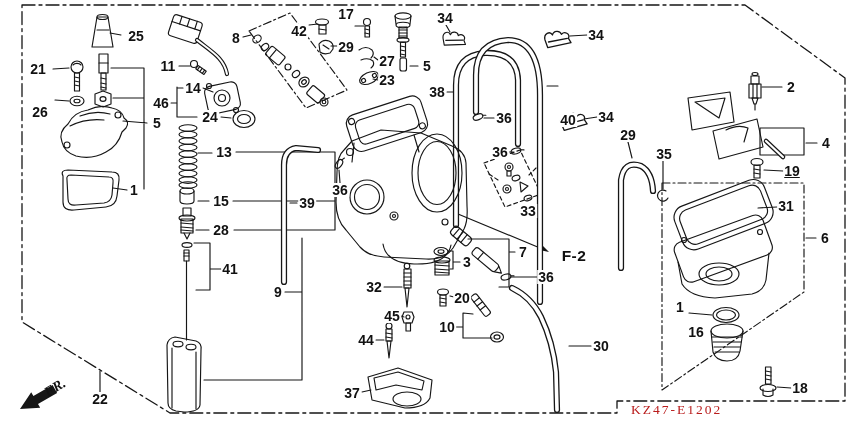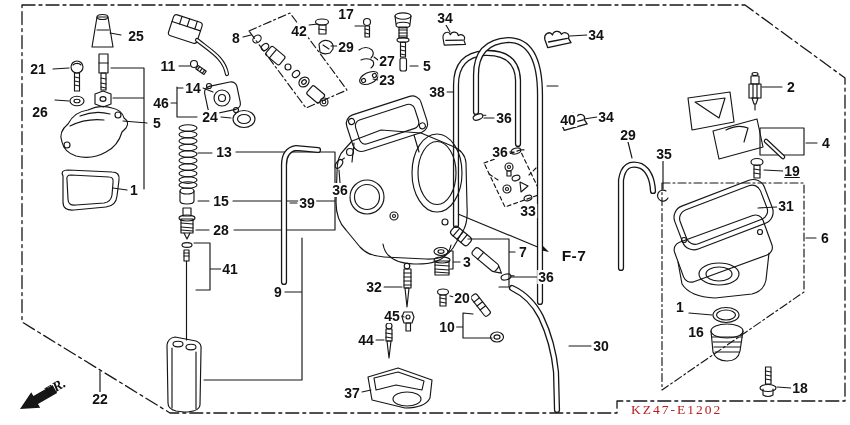--- a/index.html
+++ b/index.html
@@ -488,17 +488,17 @@
       <span class="callout" style="left: 447px; top: 327px;">10</span>
       <span class="callout" style="left: 352px; top: 393px;">37</span>
       <span class="callout" style="left: 601px; top: 346px;">30</span>
       <span class="callout" style="left: 546px; top: 277px;">36</span>
       <span class="callout" style="left: 680px; top: 307px;">1</span>
       <span class="callout" style="left: 680px; top: 332px; margin-left: 16px;">16</span>
       <span class="callout" style="left: 800px; top: 388px;">18</span>
       <span class="callout" style="left: 100px; top: 399px;">22</span>
     </div>
 
-<div class="crossref" style="left:574px;top:256px;">F-7</div>
+<div class="crossref" style="left:574px;top:256px;">F-2</div>
 <div class="frlabel">FR.</div>
 <div class="diagcode">KZ47-E1202</div>
 
 </div>
 
 </body></html>

